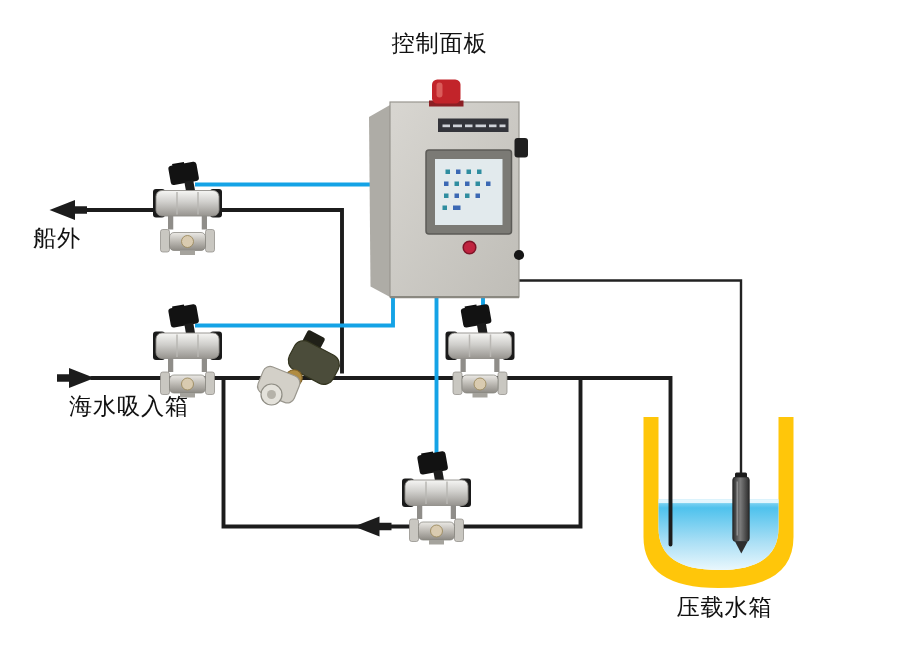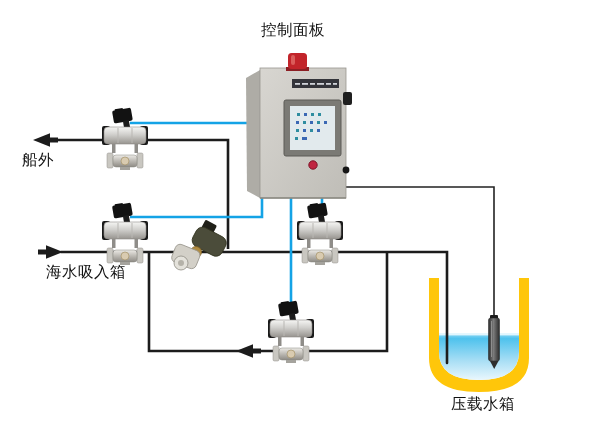--- a/index.html
+++ b/index.html
@@ -163,14 +163,14 @@
       <rect x="490" y="315" width="8" height="6" rx="1" fill="#1b1b1b"></rect>
       <rect x="488.5" y="318" width="11" height="43" rx="2" fill="url(#gradSensor)" stroke="#222" stroke-width="0.5"></rect>
       <line x1="491.5" y1="321" x2="491.5" y2="357" stroke="#9b9b9b" stroke-width="1" opacity="0.8"></line>
       <polygon points="490,361 498.5,361 494.2,369" fill="#2e2e2e"></polygon>
     </g>
   </svg>
 
   <div class="label" style="left:261px;top:21px;">控制面板</div>
   <div class="label" style="left:22px;top:151px;">船外</div>
   <div class="label" style="left:2px;top:263px;margin-left:44px;">海水吸入箱</div>
-  <div class="label" style="left:451px;top:397px;font-family:Liberation Mono, monospace;">压载水箱</div>
+  <div class="label" style="left:451px;top:397px;">压载水箱</div>
 </div>
 
 </body></html>

